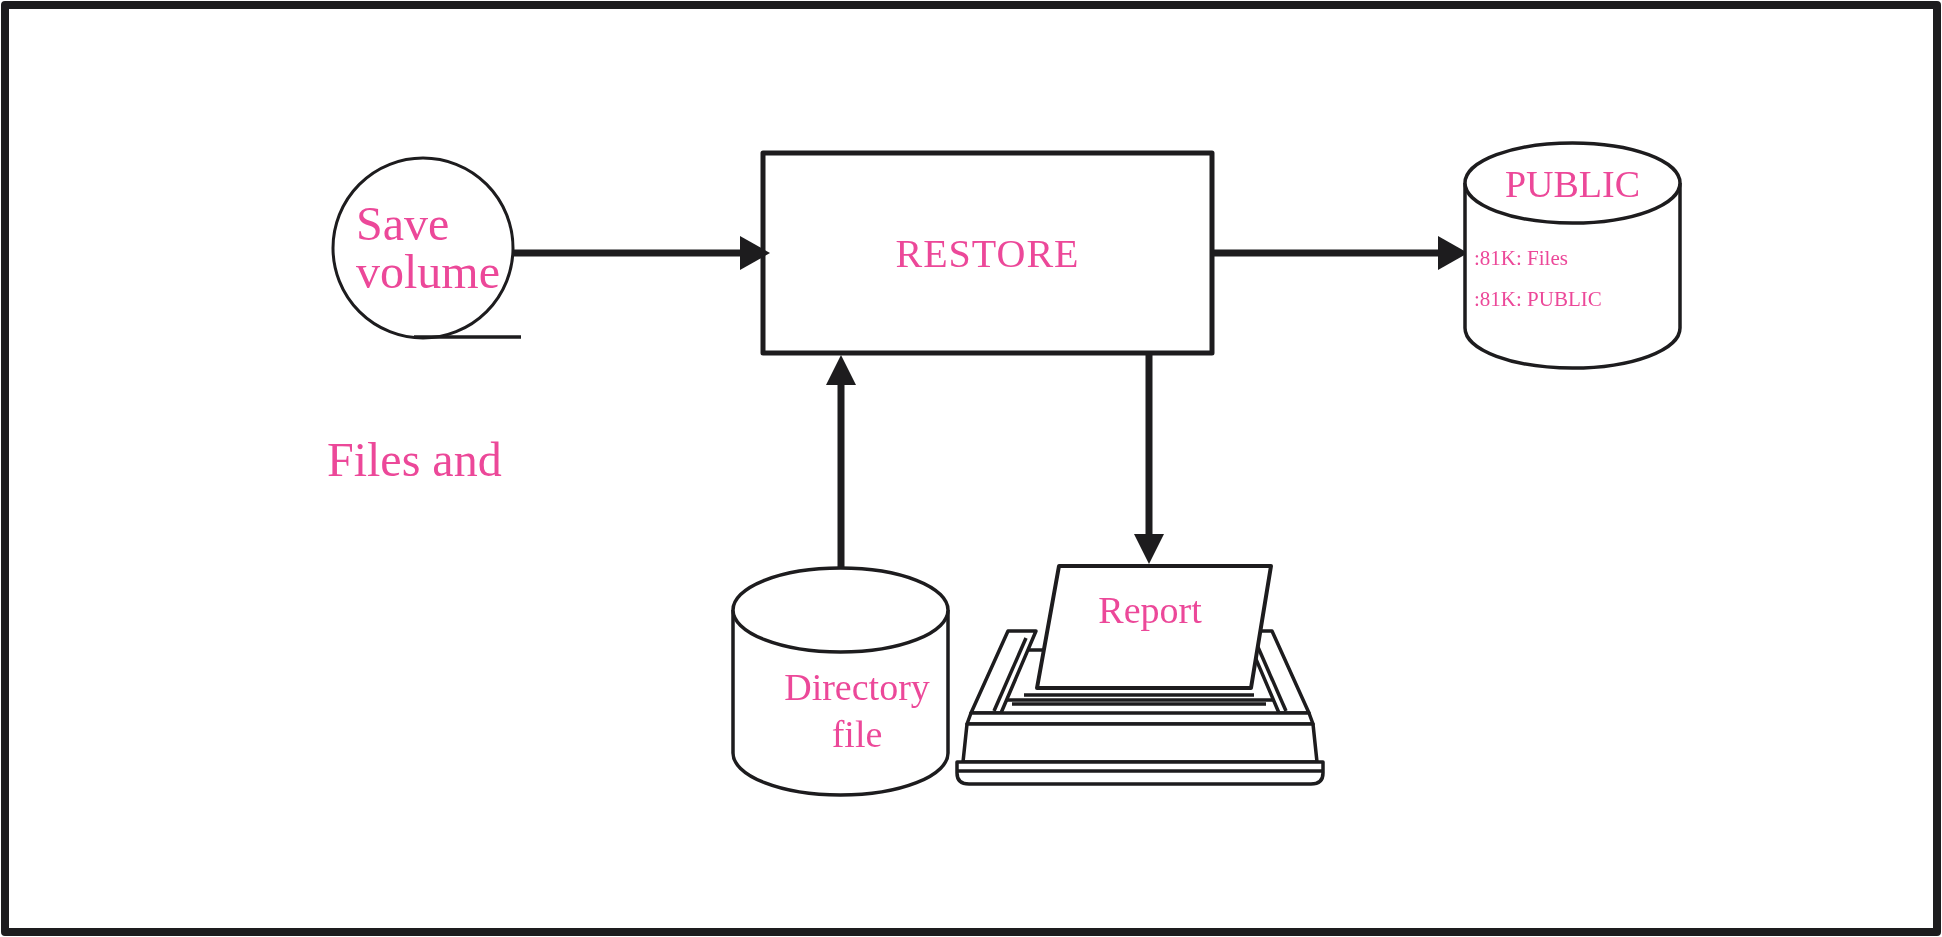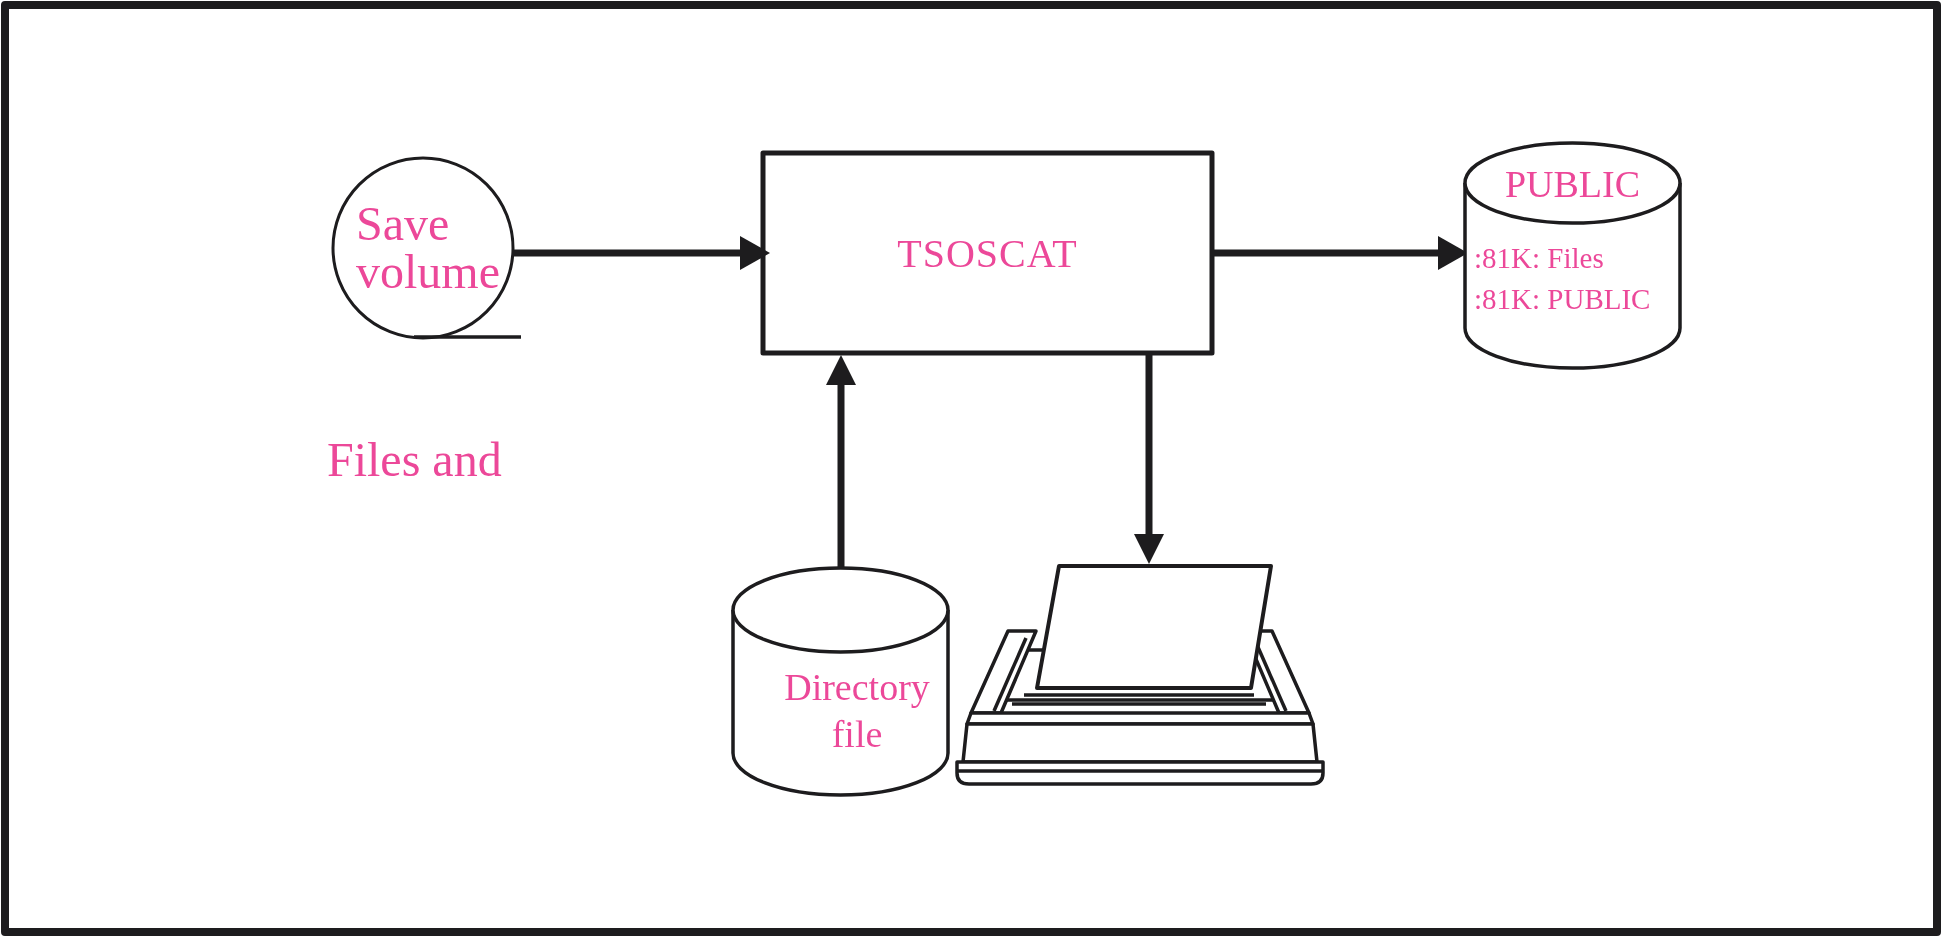--- a/index.html
+++ b/index.html
@@ -16,21 +16,21 @@
     position: absolute;
     color: #ec4899;
     font-family: Liberation Serif, serif;
     white-space: nowrap;
   }
   .lbl-save      { left: 356px;  top: 200px;  font-size: 48px; line-height: 48px; }
   .lbl-restore   { left: 763px;  top: 153px;  width: 449px; height: 200px;
                    display: flex; align-items: center; justify-content: center;
                    font-size: 40px; letter-spacing: 1px; }
   .lbl-public    { left: 1465px; top: 162px;  width: 215px; text-align: center; font-size: 38px; }
-  .lbl-entries   { left: 1474px; top: 238px;  font-size: 29px; line-height: 41px; }
+  .lbl-entries   { left: 1474px; top: 238px;  font-size: 21px; line-height: 41px; }
   .lbl-note      { left: 327px;  top: 436px;  font-size: 48px; line-height: 47px; }
   .lbl-directory { left: 733px;  top: 664px;  width: 248px; text-align: center;
                    font-size: 38px; line-height: 47px; }
   .lbl-report    { left: 1040px; top: 588px;  width: 220px; text-align: center; font-size: 38px; }
 </style>
 </head>
 <body>
 
 <div class="canvas">
 
@@ -77,32 +77,33 @@
         <line x1="957" y1="771" x2="1323" y2="771"></line>
       </g>
     </g>
   </svg>
 
   <div class="lbl lbl-save">
     <div>Save</div>
     <div>volume</div>
   </div>
 
-  <div class="lbl lbl-restore">TSOSCAT</div>
+  <div class="lbl lbl-restore">RESTORE</div>
 
   <div class="lbl lbl-public">PUBLIC</div>
 
   <div class="lbl lbl-entries">
     <div>:81K: Files</div>
     <div>:81K: PUBLIC</div>
   </div>
 
   <div class="lbl lbl-note">
     <div>Files and</div>
   </div>
 
   <div class="lbl lbl-directory">
     <div>Directory</div>
     <div>file</div>
   </div>
 
+  <div class="lbl lbl-report">Report</div>
 
 </div>
 
 </body></html>

